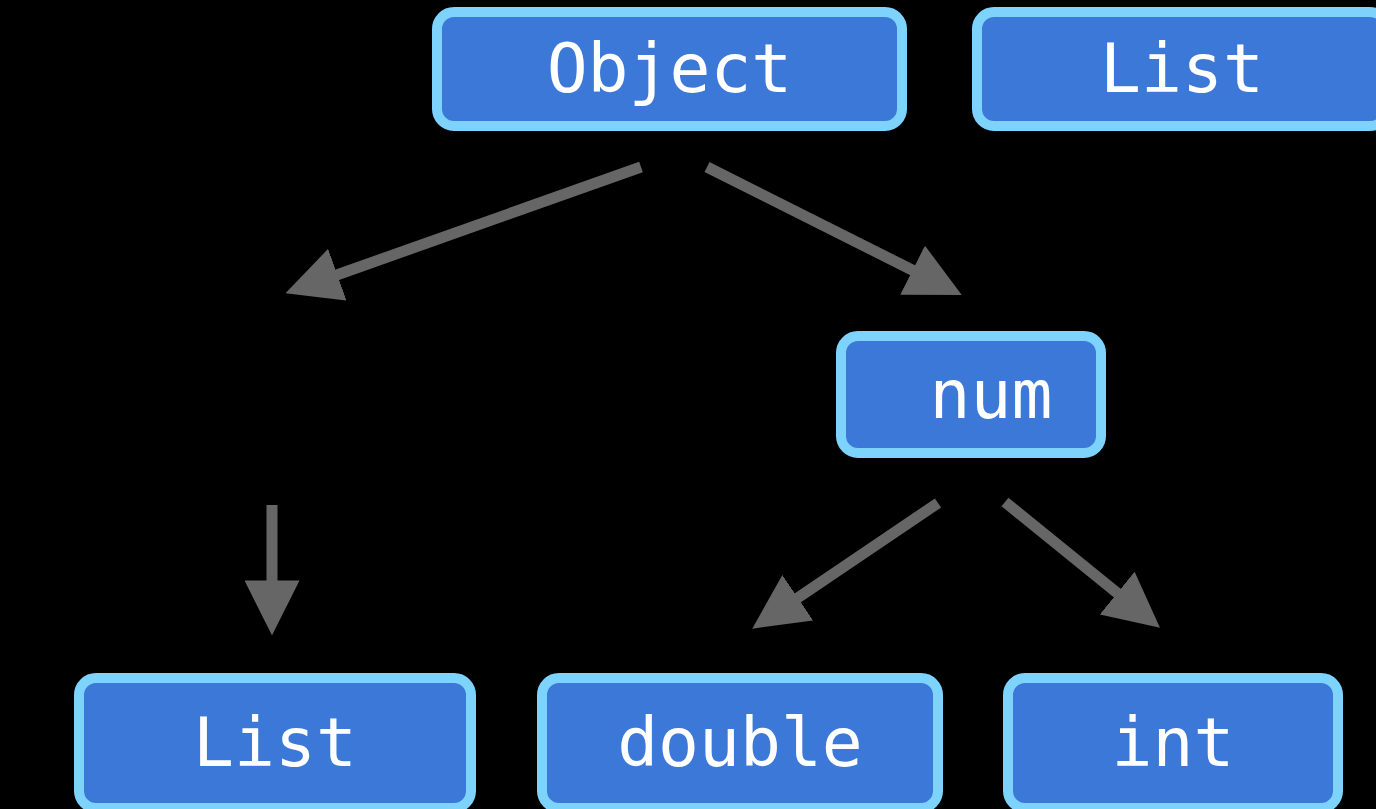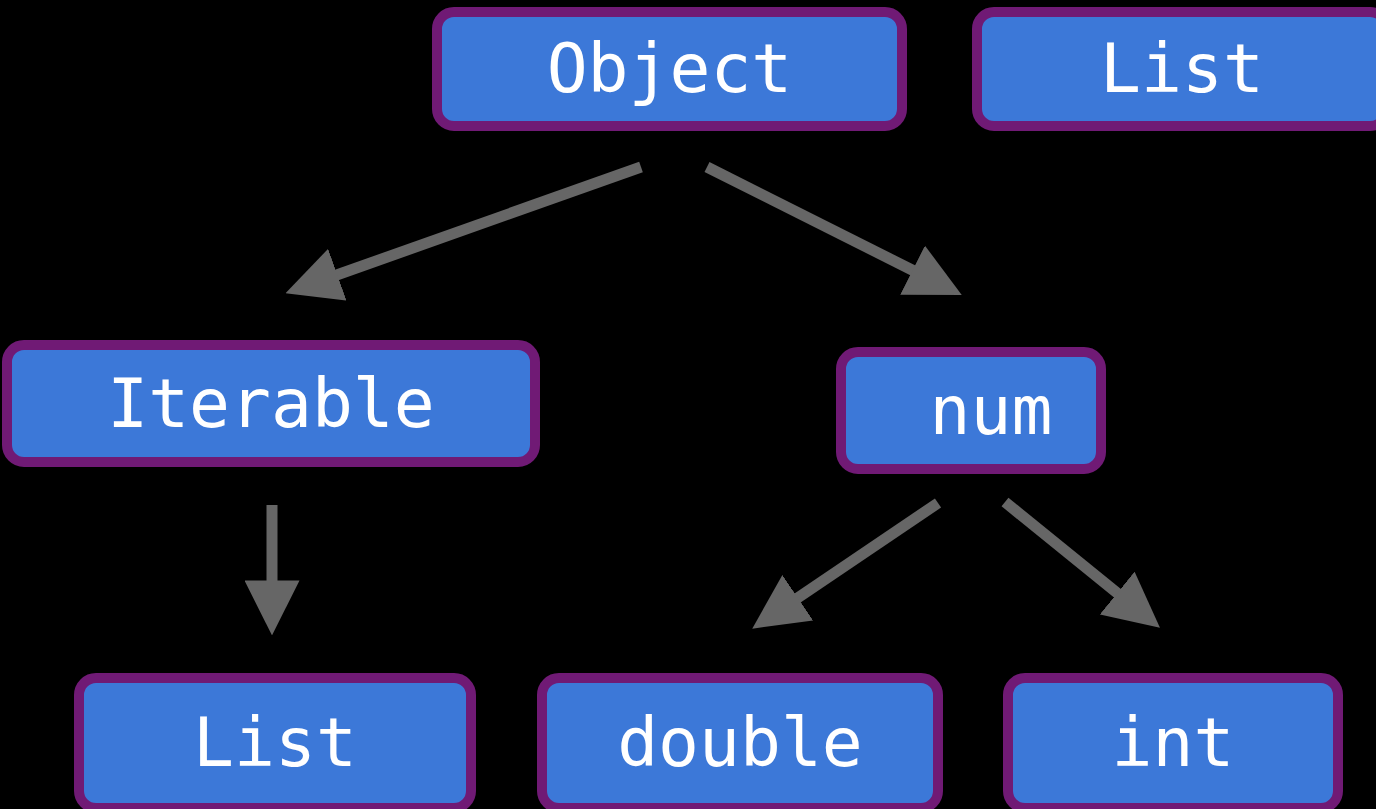--- a/index.html
+++ b/index.html
@@ -24,41 +24,41 @@
     left: 0;
     top: 0;
     width: 1376px;
     height: 809px;
     pointer-events: none;
   }
   .node {
     position: absolute;
     box-sizing: border-box;
     background: #3c78d8;
-    border: 10px solid #701a75;
+    border: 10px solid #7dd3fc;
     border-radius: 22px;
     display: flex;
     align-items: center;
     justify-content: center;
     z-index: 2;
   }
   .node-label {
     color: #ffffff;
     font-family: "DejaVu Sans Mono", monospace;
     font-size: 68px;
     line-height: 1;
     letter-spacing: 0px;
     white-space: nowrap;
   }
   
   #node-object { left: 432px;  top: 7px;   width: 475px; height: 124px; }
   #node-null   { left: 972px;  top: 7px;   width: 420px; height: 124px; }
   
   #node-iterable { left: 2px;   top: 340px; width: 538px; height: 127px; }
-  #node-num      { left: 836px; top: 347px; width: 270px; height: 127px; padding-left: 40px; }
+  #node-num      { left: 836px; top: 331px; width: 270px; height: 127px; padding-left: 40px; }
   
   #node-list   { left: 74px;   top: 673px; width: 402px; height: 140px; }
   #node-double { left: 537px;  top: 673px; width: 406px; height: 140px; }
   #node-int    { left: 1003px; top: 673px; width: 340px; height: 140px; }
 </style>
 </head>
 <body>
 
 <div id="canvas">
 
@@ -81,23 +81,20 @@
   </svg>
 
   <div class="node" id="node-object">
     <span class="node-label">Object</span>
   </div>
 
   <div class="node" id="node-null">
     <span class="node-label">List</span>
   </div>
 
-  <div class="node" id="node-iterable">
-    <span class="node-label">Iterable</span>
-  </div>
 
   <div class="node" id="node-num">
     <span class="node-label">num</span>
   </div>
 
   <div class="node" id="node-list">
     <span class="node-label">List</span>
   </div>
 
   <div class="node" id="node-double">

